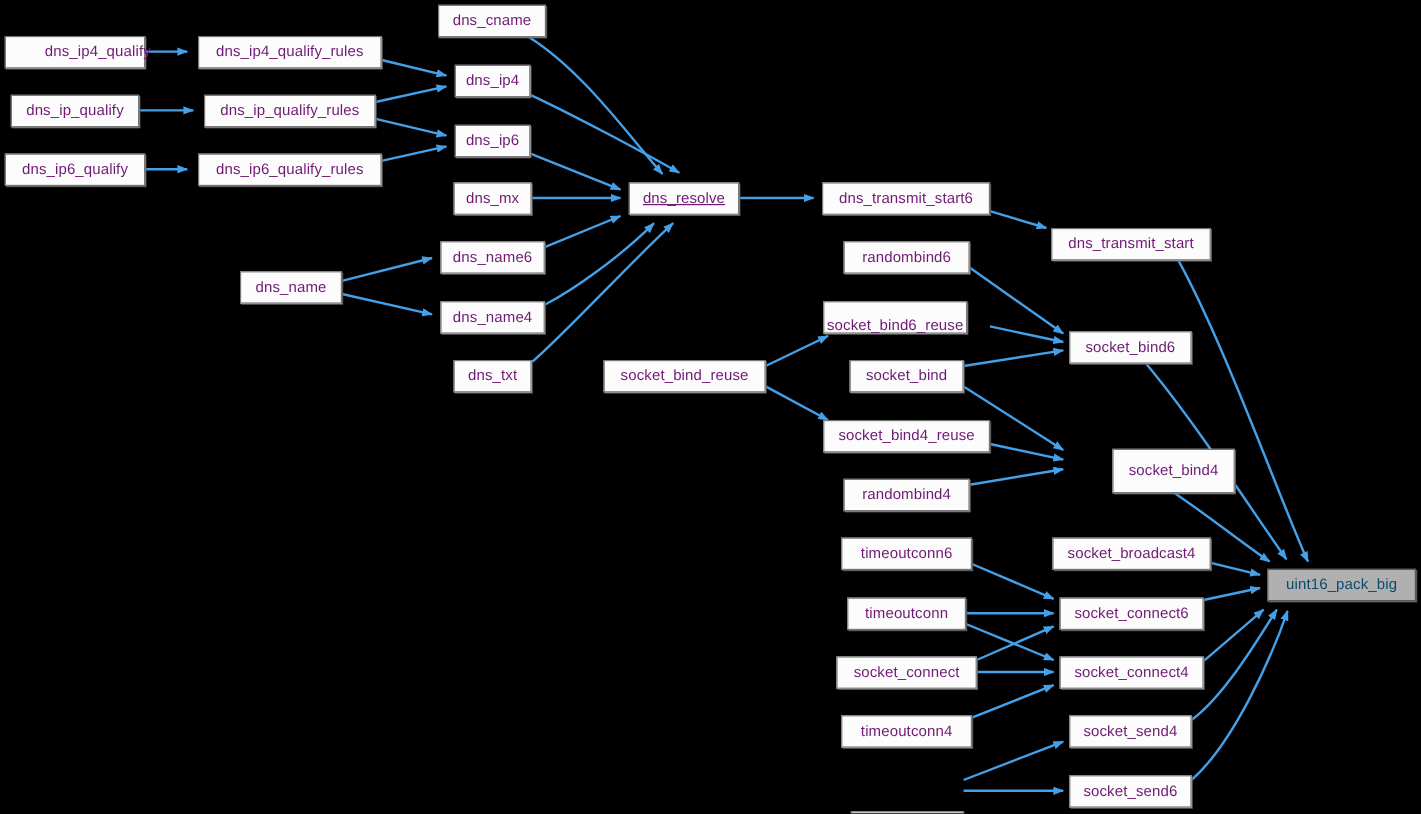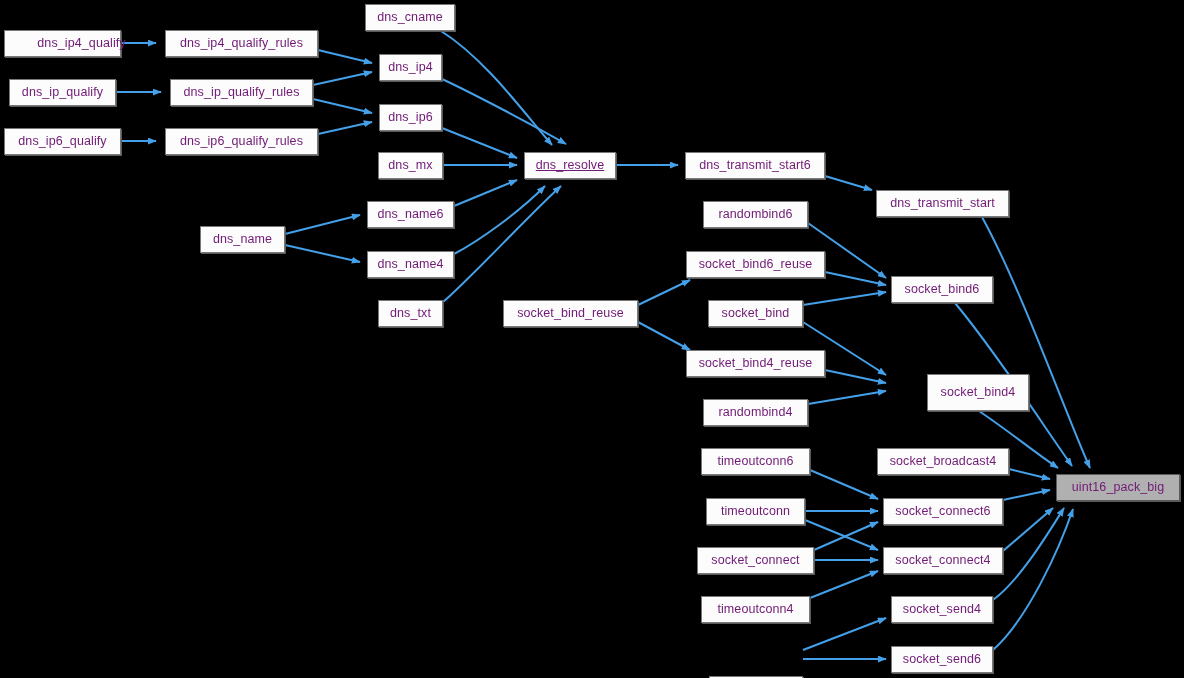--- a/index.html
+++ b/index.html
@@ -35,21 +35,21 @@
     display: flex;
     align-items: center;
     justify-content: center;
     white-space: nowrap;
     letter-spacing: 0.1px;
     cursor: pointer;
   }
   .graph-node.highlight {
     background: #b0b0b0;
     border: 1px solid #5a5a5a;
-    color: #701a75;
+    color: #0c4a6e;
   }
   .node-label {
     pointer-events: none;
   }
 </style>
 </head>
 <body>
 
 <div id="graph-canvas">
 
@@ -153,21 +153,21 @@
       </div>
       <div class="graph-node" style="left: 503px; top: 300px; width: 135px; height: 27px;">
         <span class="node-label">socket_bind_reuse</span>
       </div>
       <div class="graph-node" style="left: 685px; top: 152px; width: 140px; height: 27px;">
         <span class="node-label">dns_transmit_start6</span>
       </div>
       <div class="graph-node" style="left: 703px; top: 201px; width: 105px; height: 27px;">
         <span class="node-label">randombind6</span>
       </div>
-      <div class="graph-node" style="left: 686px; top: 251px; width: 139px; height: 27px;">
+      <div class="graph-node" style="left: 686px; top: 251px; width: 120px; height: 27px; align-items: flex-end;">
         <span class="node-label">socket_bind6_reuse</span>
       </div>
       <div class="graph-node" style="left: 708px; top: 300px; width: 95px; height: 27px;">
         <span class="node-label">socket_bind</span>
       </div>
       <div class="graph-node" style="left: 686px; top: 350px; width: 139px; height: 27px;">
         <span class="node-label">socket_bind4_reuse</span>
       </div>
       <div class="graph-node" style="left: 703px; top: 399px; width: 105px; height: 27px;">
         <span class="node-label">randombind4</span>

